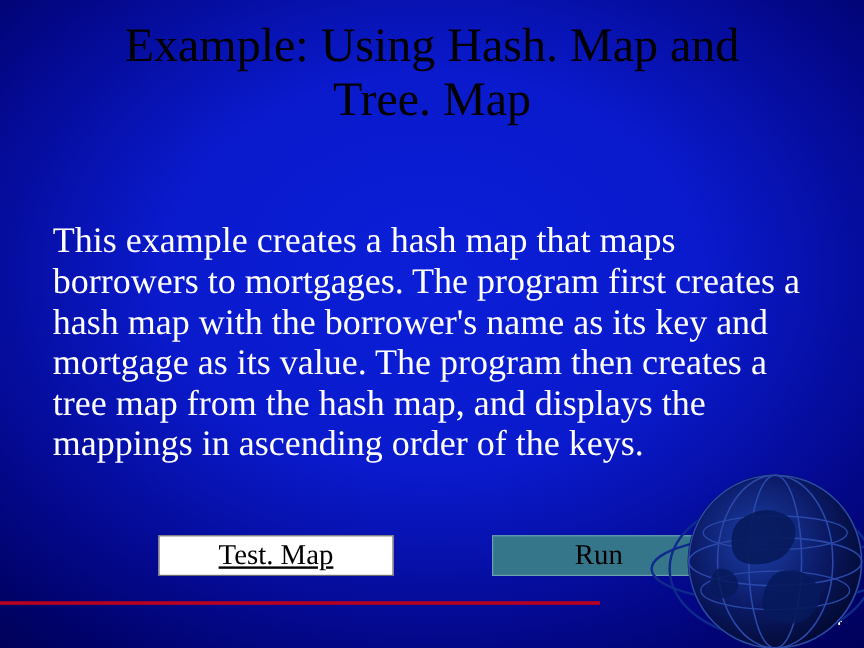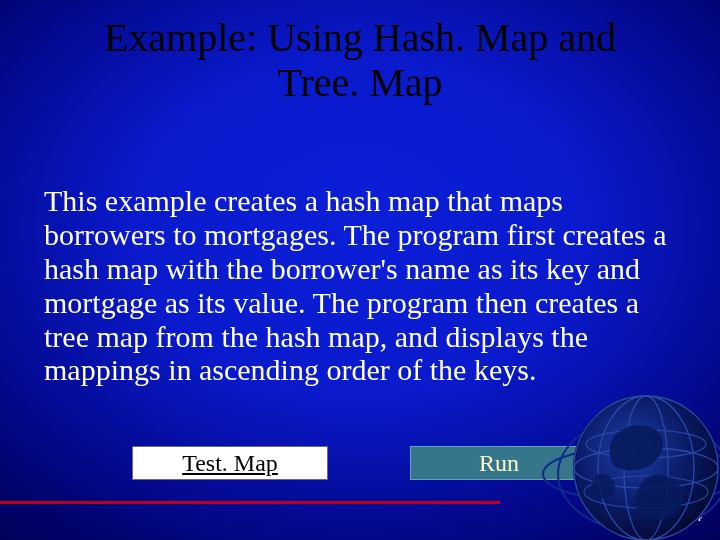--- a/index.html
+++ b/index.html
@@ -64,21 +64,21 @@
     cursor: pointer;
   }
   .btn-white {
     background: #ffffff;
     color: #000000;
     text-decoration: underline;
     border: 1px solid #6b6b6b;
   }
   .btn-teal {
     background: #36768a;
-    color: #fef9c3;
+    color: #000000;
     border: 1px solid #6aa1b0;
     width: 178px;
   }
   .pagenum {
     position: absolute;
     right: 18px;
     bottom: 14px;
     font-size: 18px;
     color: #ffffff;
     font-family: "Times New Roman", Times, serif;

